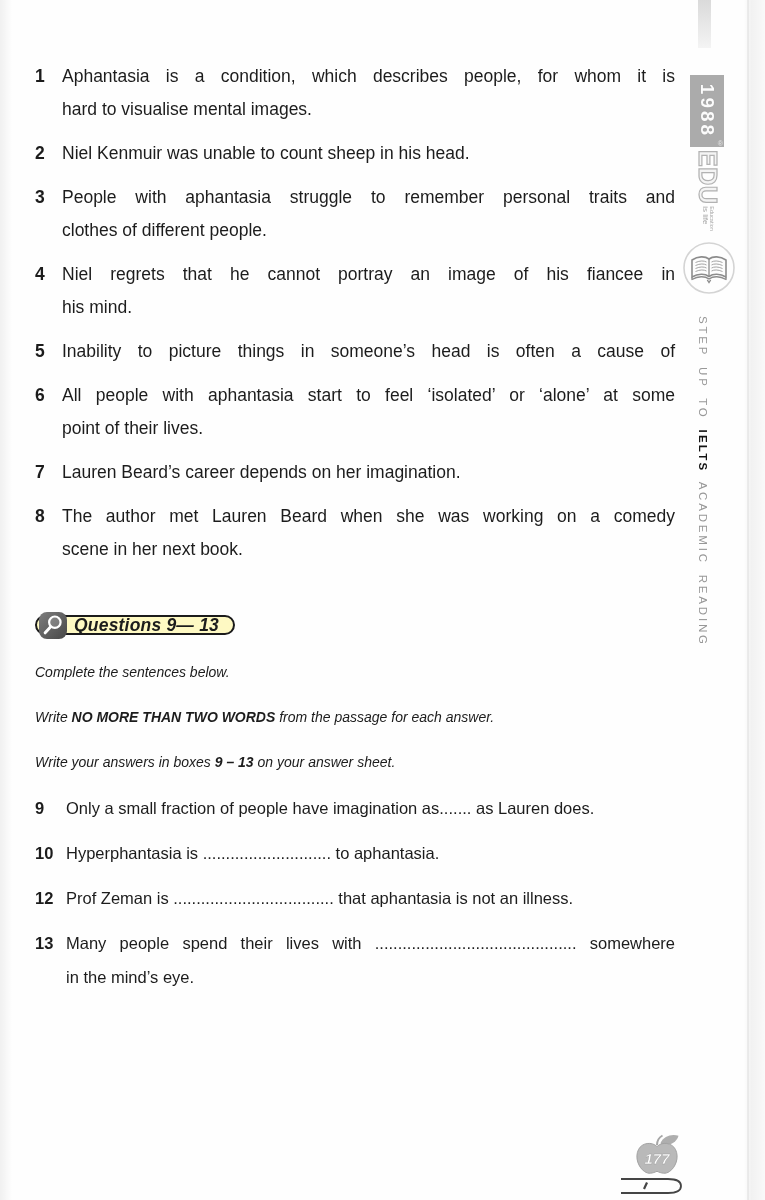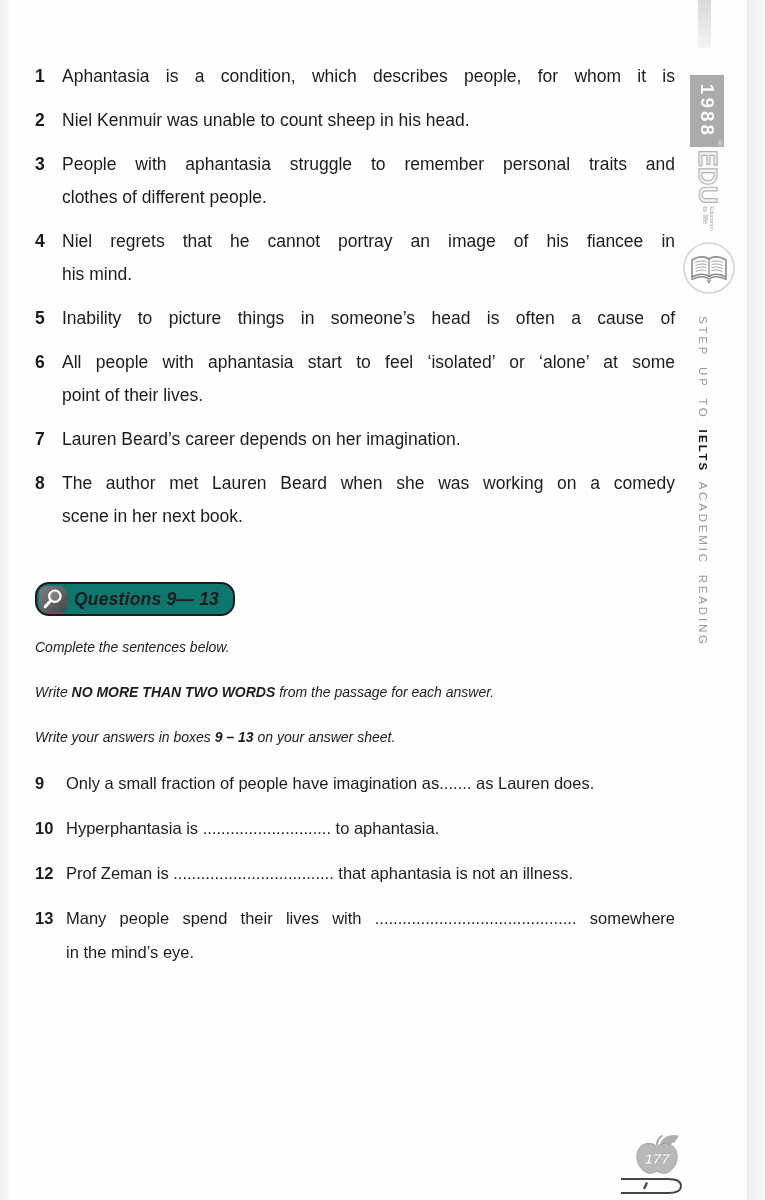--- a/index.html
+++ b/index.html
@@ -26,22 +26,22 @@
   .stmt { font-size:17.5px; line-height:33px; margin-bottom:11px; }
   .q    { font-size:16.5px; line-height:34px; margin-bottom:11px; }
   .stmt .num { width:27px; flex-shrink:0; font-weight:bold; }
   .q .num    { width:31px; flex-shrink:0; font-weight:bold; }
   .txt { flex:1; min-width:0; }
   .line { text-align:left; }
   .line.j { text-align:justify; text-align-last:justify; }
 
   
   .badge { display:inline-flex; align-items:center; margin-top:38px;
-    border:2px solid #1b1b1b; border-radius:14px; height:34px;
-    padding:0 14px 0 2px; background:#0f766e; }
+    border:2px solid #1b1b1b; border-radius:14px; height:20px;
+    padding:0 14px 0 2px; background:#fef9c3; }
   .badge-icon { width:28px; height:27px; border-radius:8px; margin-right:7px;
     background:linear-gradient(135deg,#7d7d7d,#474747);
     display:flex; align-items:center; justify-content:center; }
   .badge-label { font-weight:bold; font-style:italic; font-size:17.5px; letter-spacing:0.2px; }
 
   .instr { font-style:italic; font-size:14px; line-height:24px; margin-top:21px; }
   .instr:first-of-type { margin-top:19px; }
   .instr b { font-style:italic; }
   .qlist { margin-top:17px; }
 
@@ -83,20 +83,21 @@
   <div class="corner-strip"></div>
 
   <div class="main">
 
     <div>
 
         <div class="stmt">
           <div class="num">1</div>
           <div class="txt">
             <div class="line j">Aphantasia is a condition, which describes people, for whom it is</div>
+            <div class="line">hard to visualise mental images.</div>
           </div>
         </div>
 
         <div class="stmt">
           <div class="num">2</div>
           <div class="txt">
             <div class="line">Niel Kenmuir was unable to count sheep in his head.</div>
           </div>
         </div>
 

